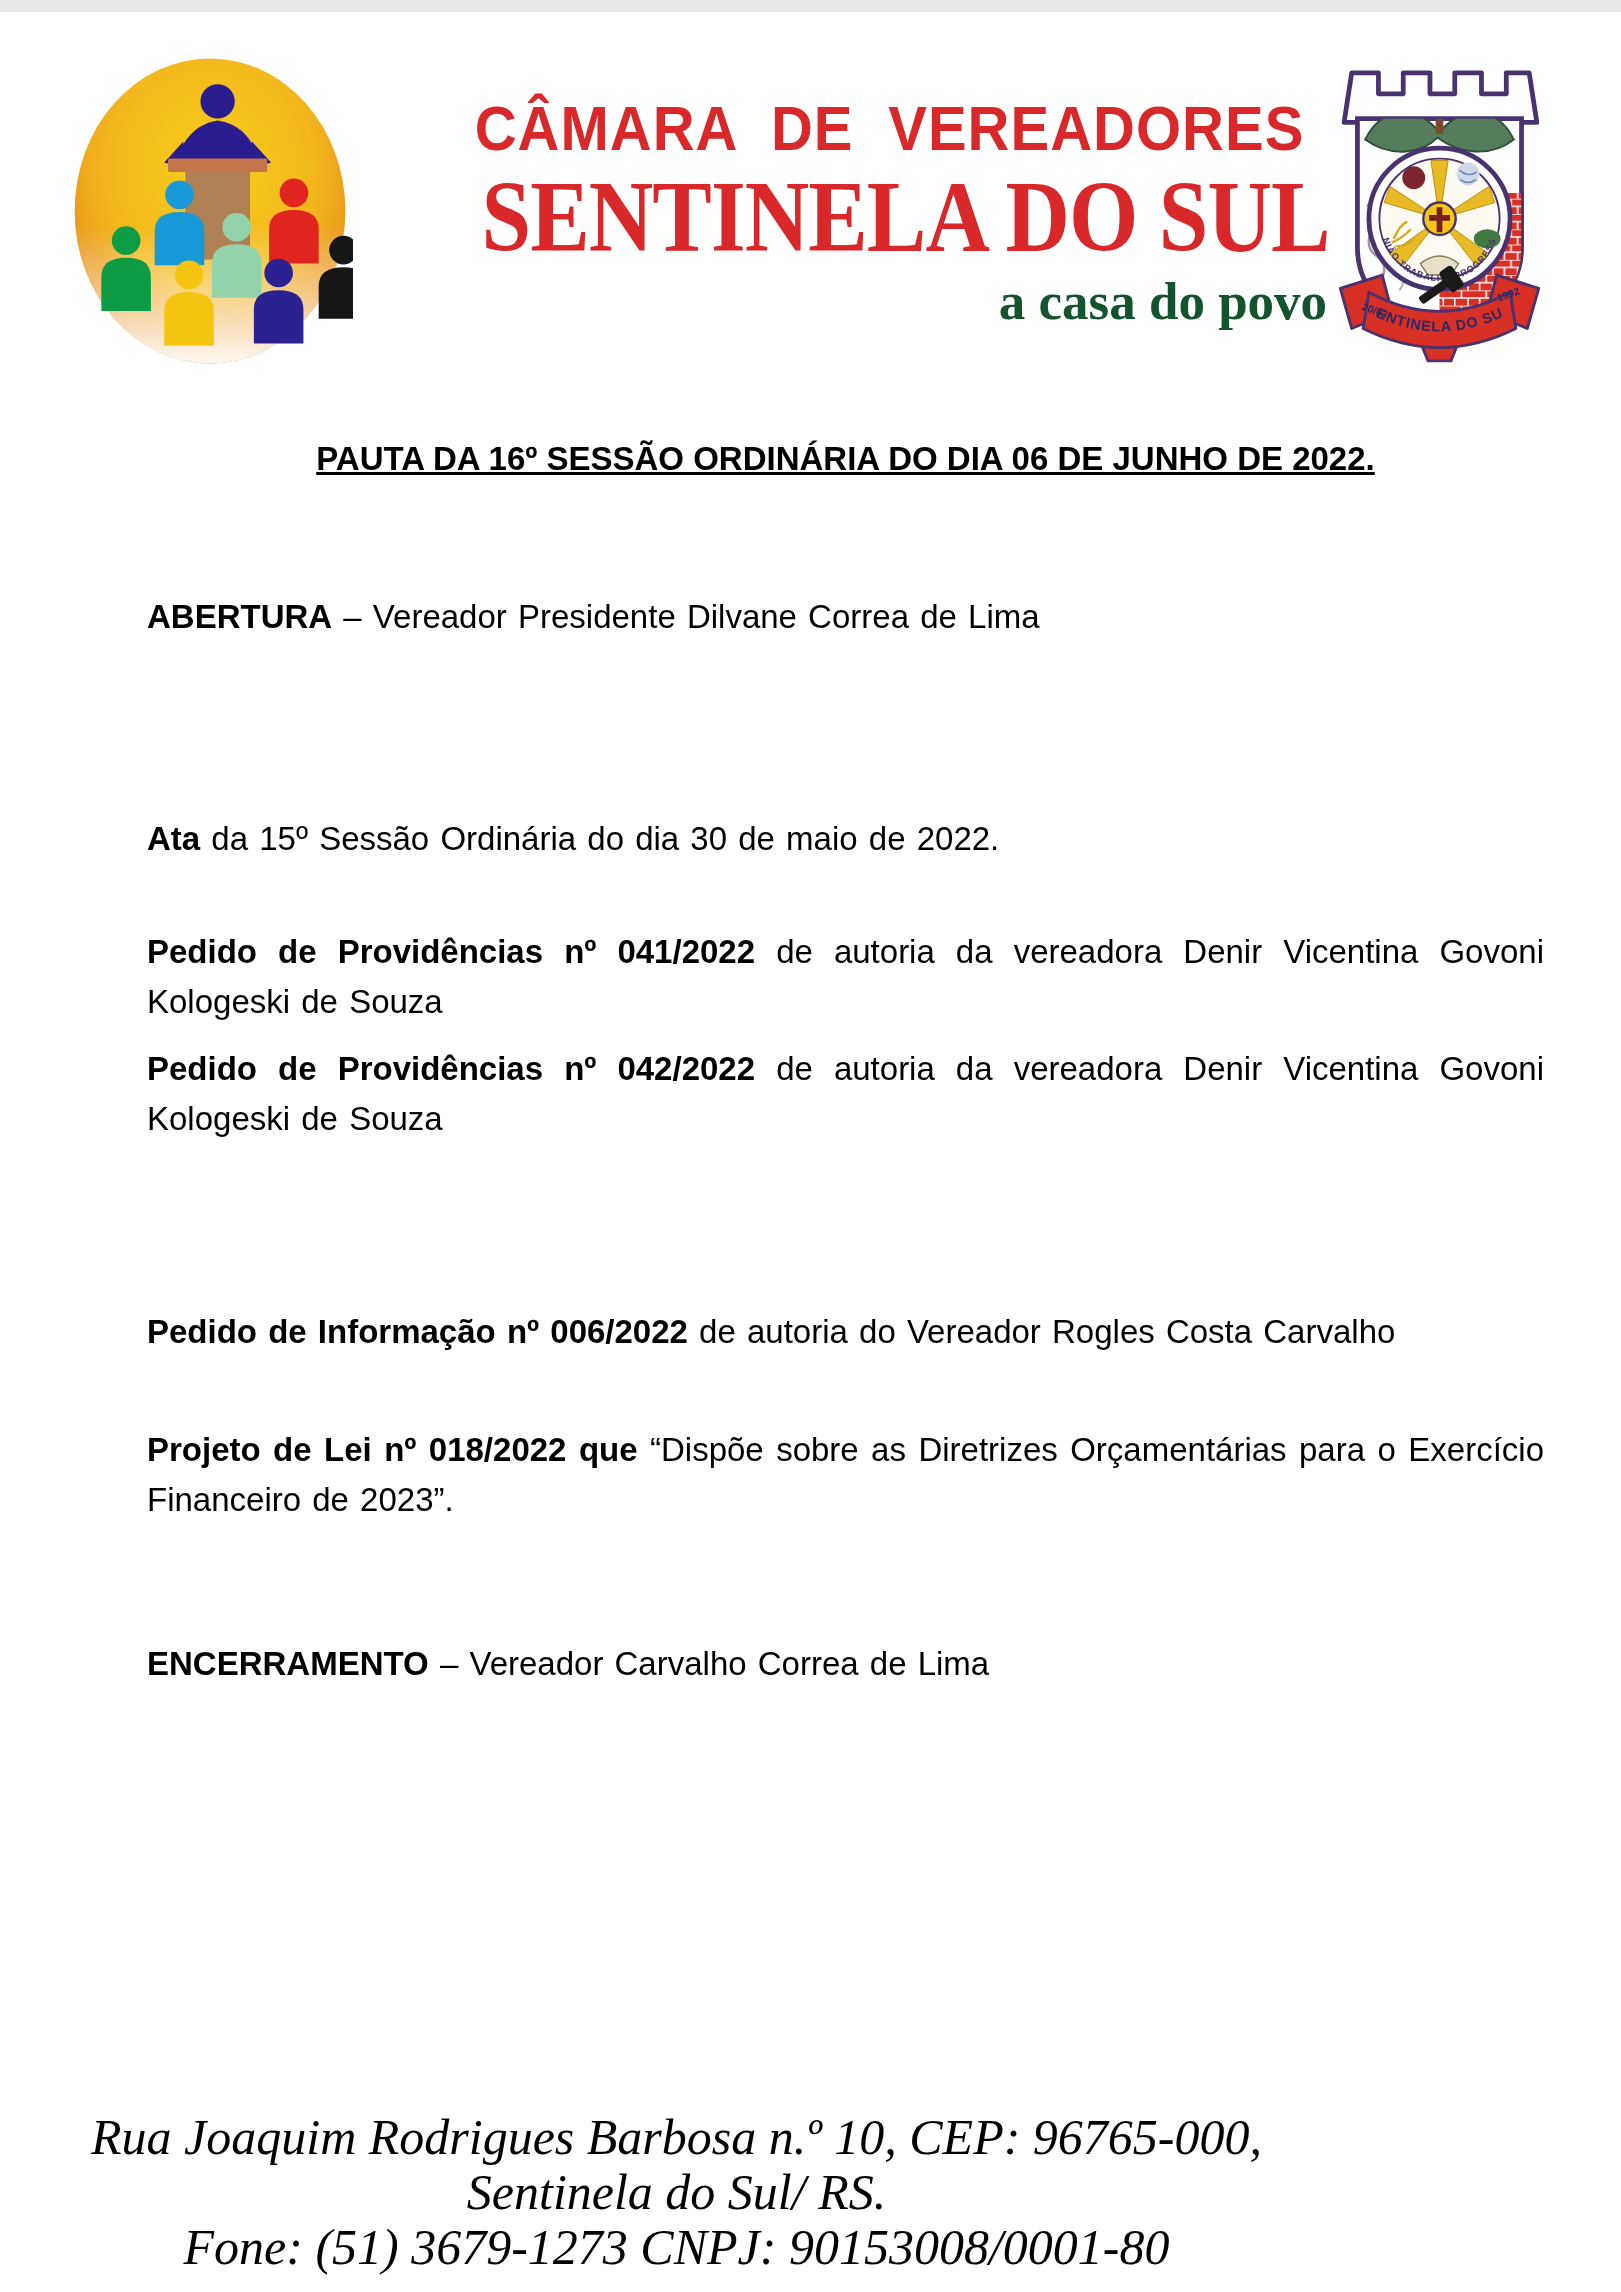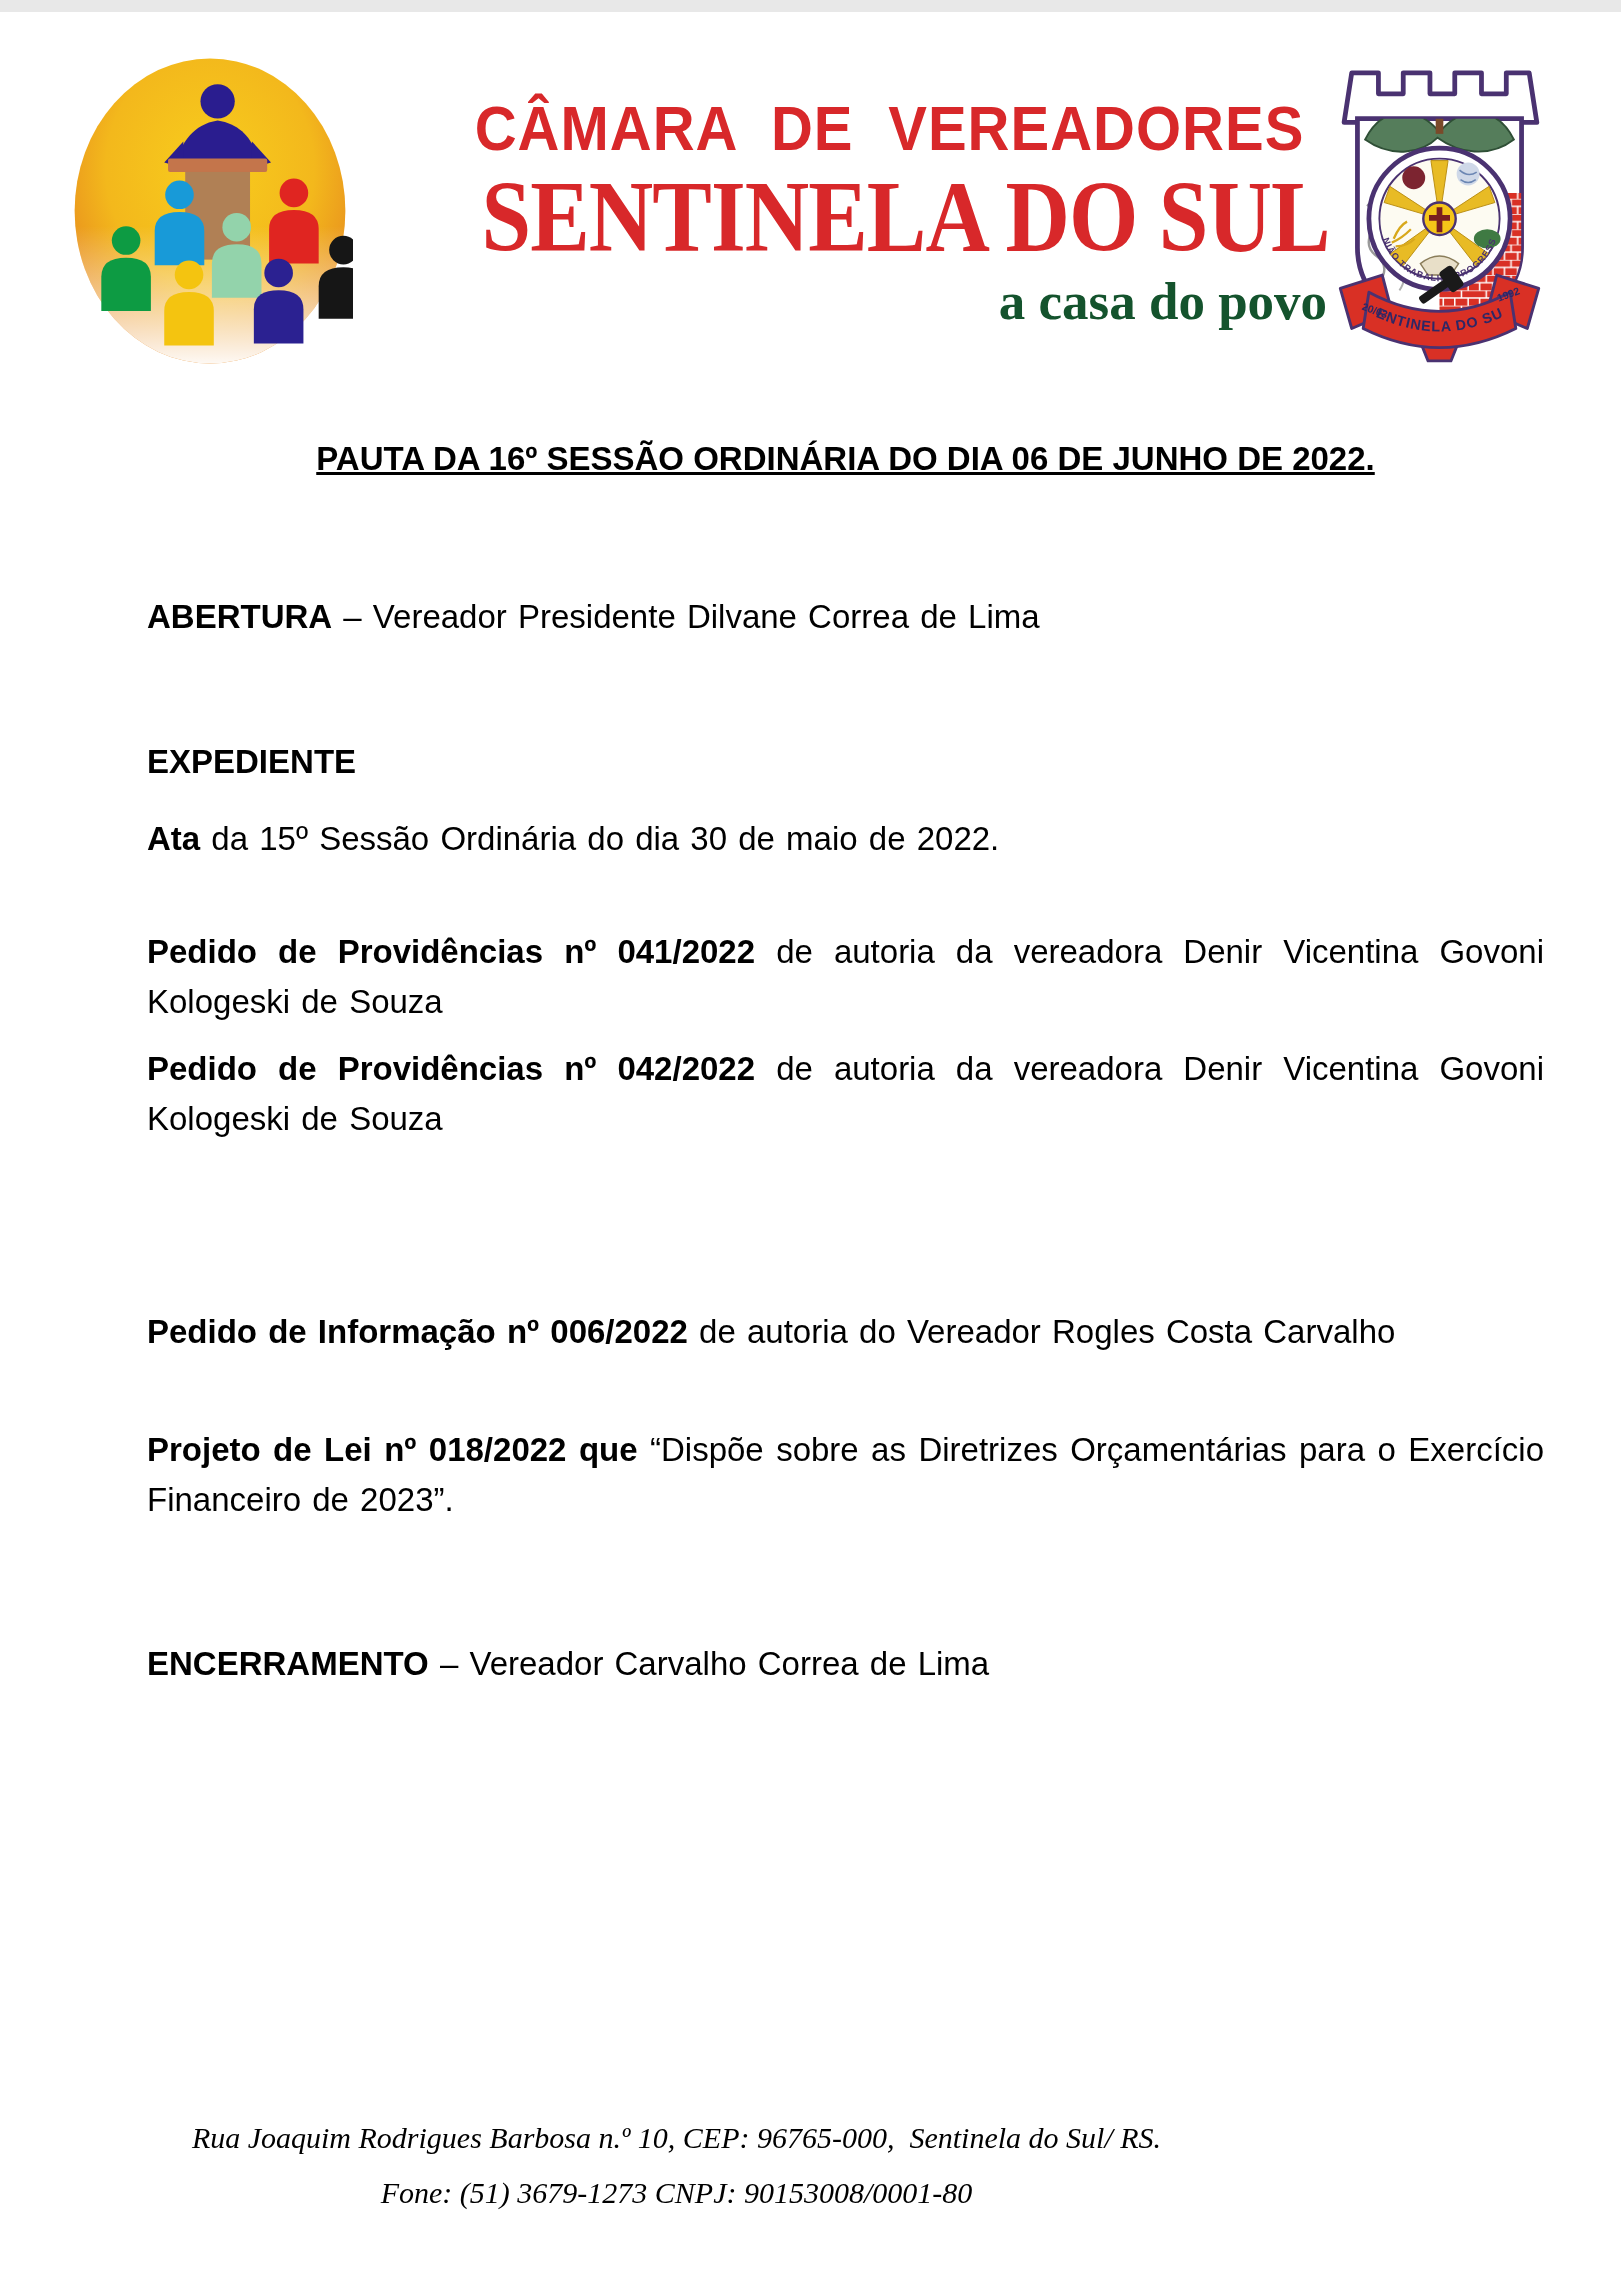--- a/index.html
+++ b/index.html
@@ -20,21 +20,21 @@
 
   
   .doc-title{position:absolute;left:147px;width:1397px;top:422px;text-align:center;
         font-weight:bold;font-size:33px;line-height:50px;text-decoration:underline;}
   .para{position:absolute;left:147px;width:1397px;font-size:33px;line-height:50px;
         text-align:justify;word-spacing:2px;}
   .para strong{font-weight:bold;}
 
   
   .footer{position:absolute;left:0;top:2098px;width:1353px;text-align:center;
-        font-family:"Liberation Serif",serif;font-style:italic;font-size:30px;line-height:55px;}
+        font-family:"Liberation Serif",serif;font-style:italic;font-size:50px;line-height:55px;}
   .footer div{white-space:pre-wrap;}
 </style>
 </head>
 <body>
 
 <div class="page">
 
   <div>
 
     <svg class="logo" viewBox="0 0 300 330" aria-hidden="true">
@@ -161,21 +161,20 @@
       </text>
       <text x="38" y="260" font-size="11" font-weight="bold" fill="#2d2766" transform="rotate(20 38 260)">20/03</text>
       <text x="182" y="252" font-size="11" font-weight="bold" fill="#2d2766" transform="rotate(-20 182 252)">1992</text>
     </svg>
   </div>
 
   <div class="doc-title">PAUTA DA 16º SESSÃO ORDINÁRIA DO DIA 06 DE JUNHO DE 2022.</div>
 
   <p class="para" style="top:547px"><strong>ABERTURA</strong><span> – Vereador Presidente Dilvane Correa de Lima</span></p>
 
-  <p class="para" style="top:692px"><strong>EXPEDIENTE</strong></p>
 
   <p class="para" style="top:769px"><strong>Ata</strong><span> da 15º Sessão Ordinária do dia 30 de maio de 2022.</span></p>
 
   <p class="para" style="top:882px"><strong>Pedido de Providências nº 041/2022</strong><span> de autoria da vereadora Denir Vicentina Govoni Kologeski de Souza</span></p>
 
   <p class="para" style="top:999px"><strong>Pedido de Providências nº 042/2022</strong><span> de autoria da vereadora Denir Vicentina Govoni Kologeski de Souza</span></p>
 
 
   <p class="para" style="top:1262px"><strong>Pedido de Informação nº 006/2022</strong><span> de autoria do Vereador Rogles Costa Carvalho</span></p>
 

